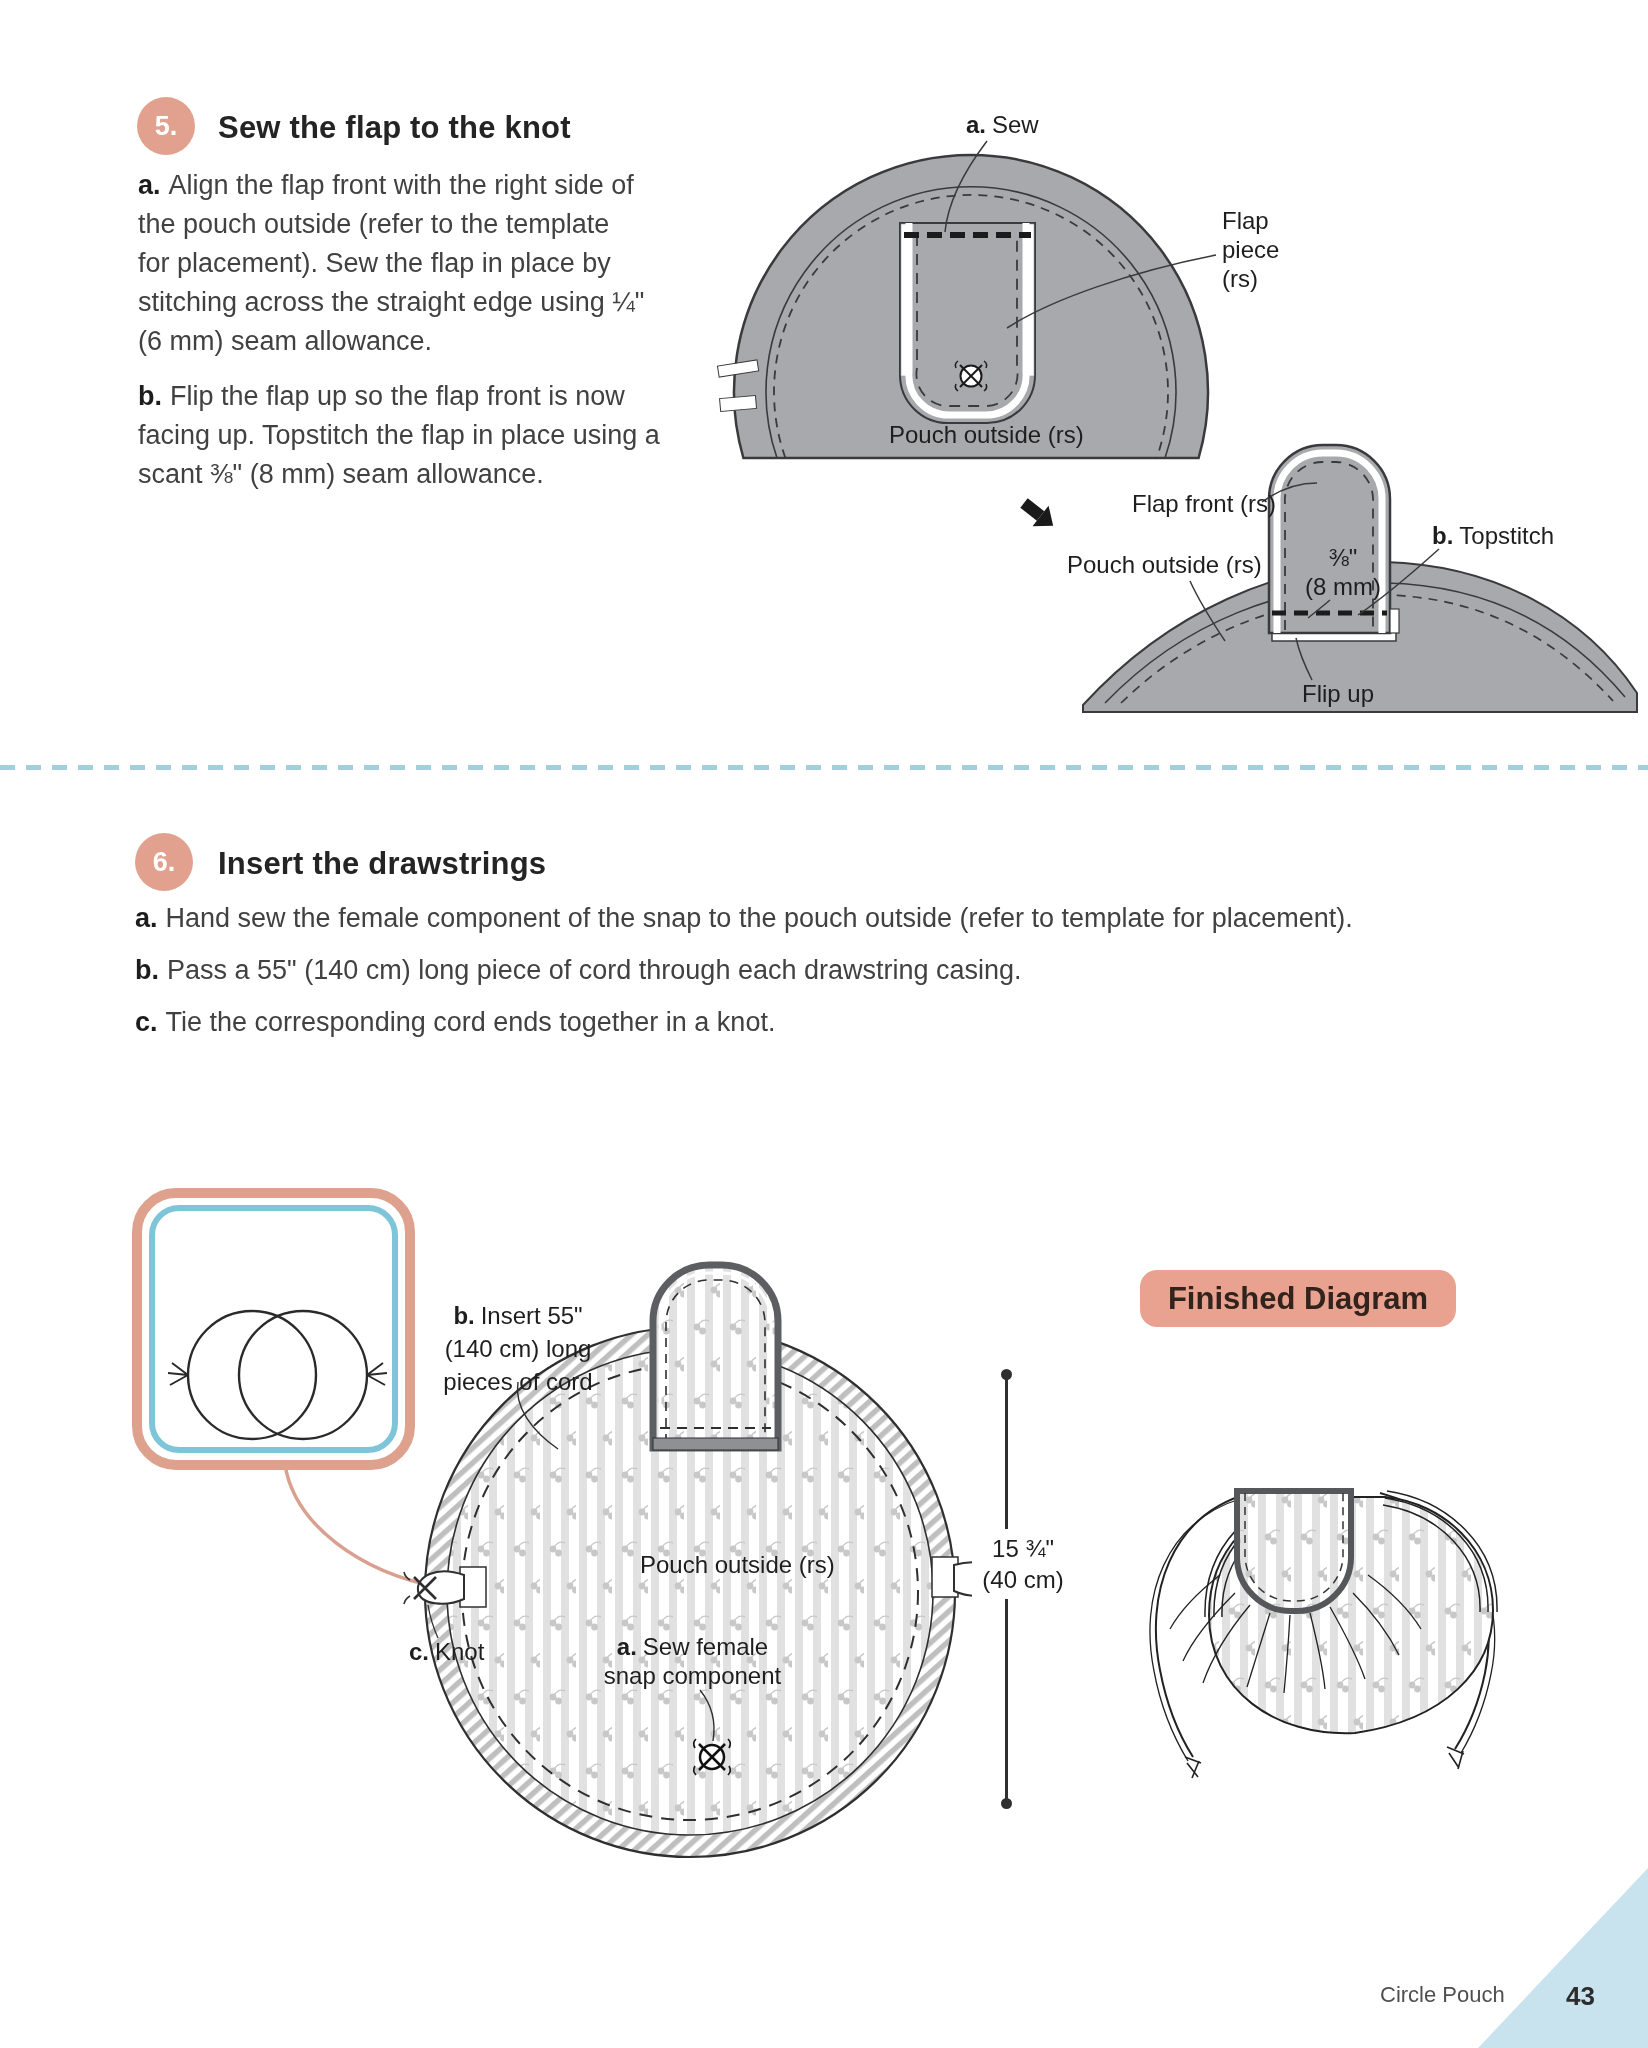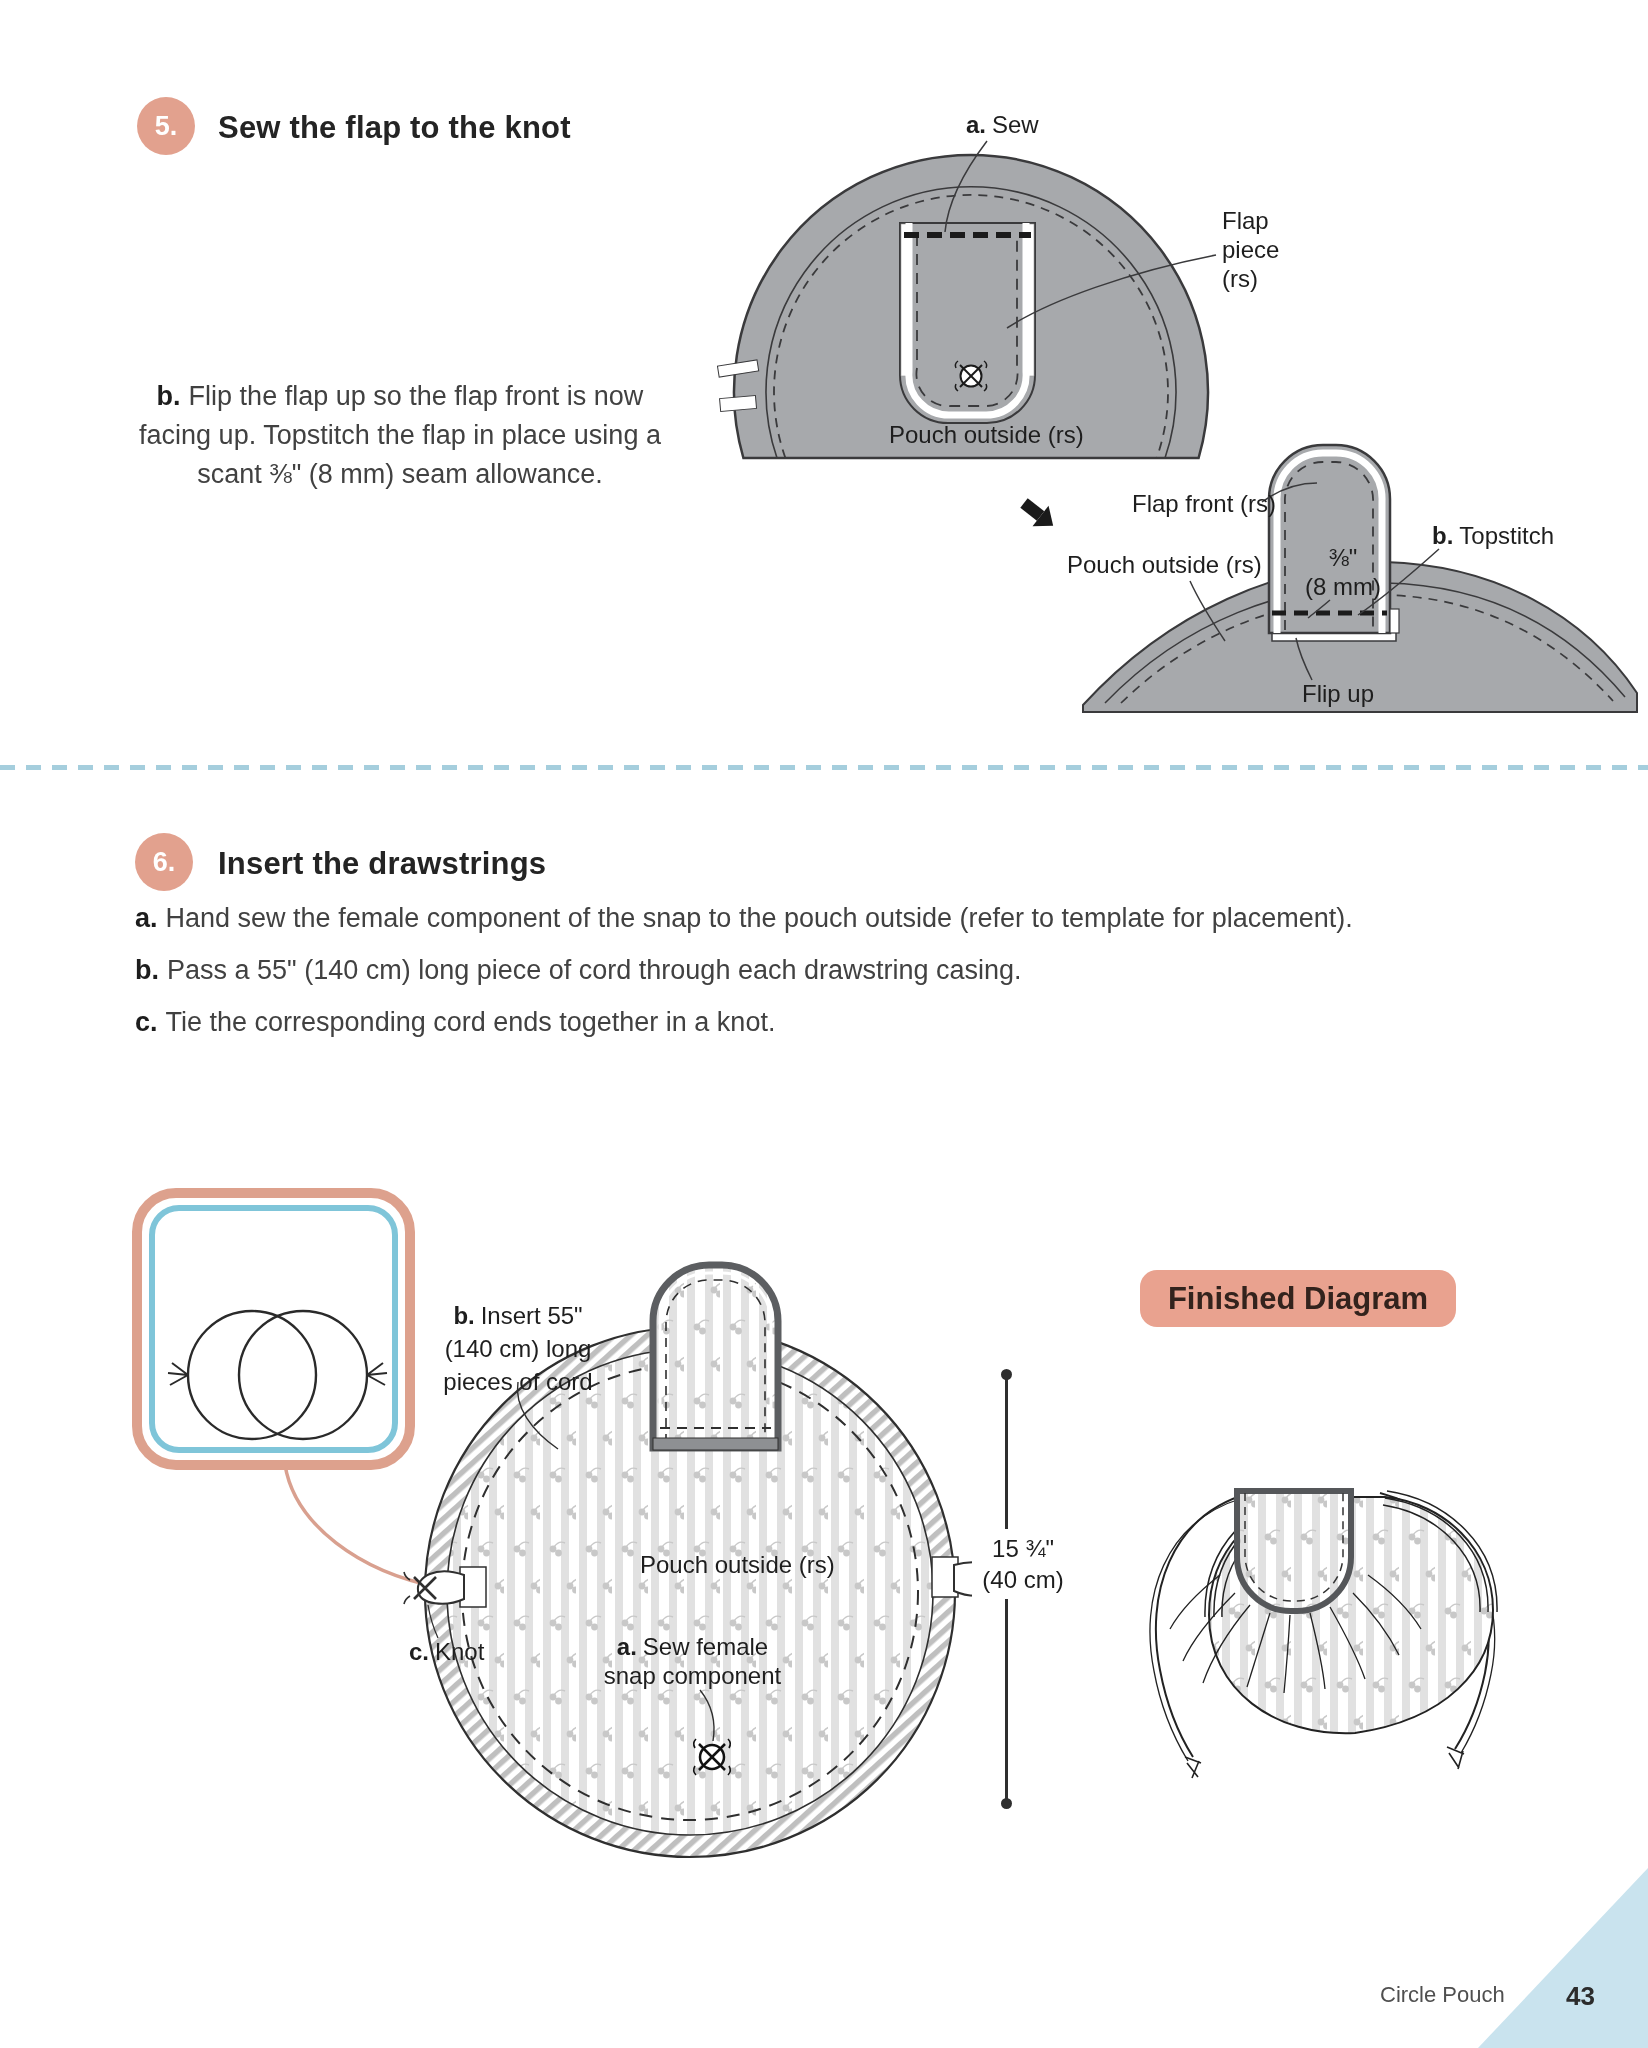--- a/index.html
+++ b/index.html
@@ -95,21 +95,24 @@
         <rect width="5.5" height="11" fill="#bfbfbf"></rect>
       </pattern>
     </defs>
   </svg>
 
   <div class="badge" style="left:137px;top:97px;">
     <span>5.</span>
   </div>
   <div class="step-title" style="left:218px;top:110px;">Sew the flap to the knot</div>
 
-  <div class="para" style="left:138px;top:377px;width:524px;text-align:center;">
+  <div class="para" style="left:138px;top:166px;width:510px;">
+    <b>a.</b><span>Align the flap front with the right side of the pouch outside (refer to the template for placement). Sew the flap in place by stitching across the straight edge using ¼" (6 mm) seam allowance.</span>
+  </div>
+  <div class="para" style="left:138px;top:377px;width:524px;">
     <b>b.</b><span>Flip the flap up so the flap front is now facing up. Topstitch the flap in place using a scant ⅜" (8 mm) seam allowance.</span>
   </div>
 
   <svg class="diagram" style="left:690px;top:100px;" width="930" height="480" viewBox="0 0 930 480">
 
     <path d="M 53.4 358 A 237 237 0 1 1 508.6 358 Z" fill="#a7a9ac" stroke="#3a3a3c" stroke-width="2.5"></path>
     <path d="M 87 358 A 205 205 0 1 1 475 358" fill="none" stroke="#3a3a3c" stroke-width="1.6"></path>
     <path d="M 95.4 358 A 197 197 0 1 1 466.6 358" fill="none" stroke="#3a3a3c" stroke-width="1.8" stroke-dasharray="9 7"></path>
 
     <g>

